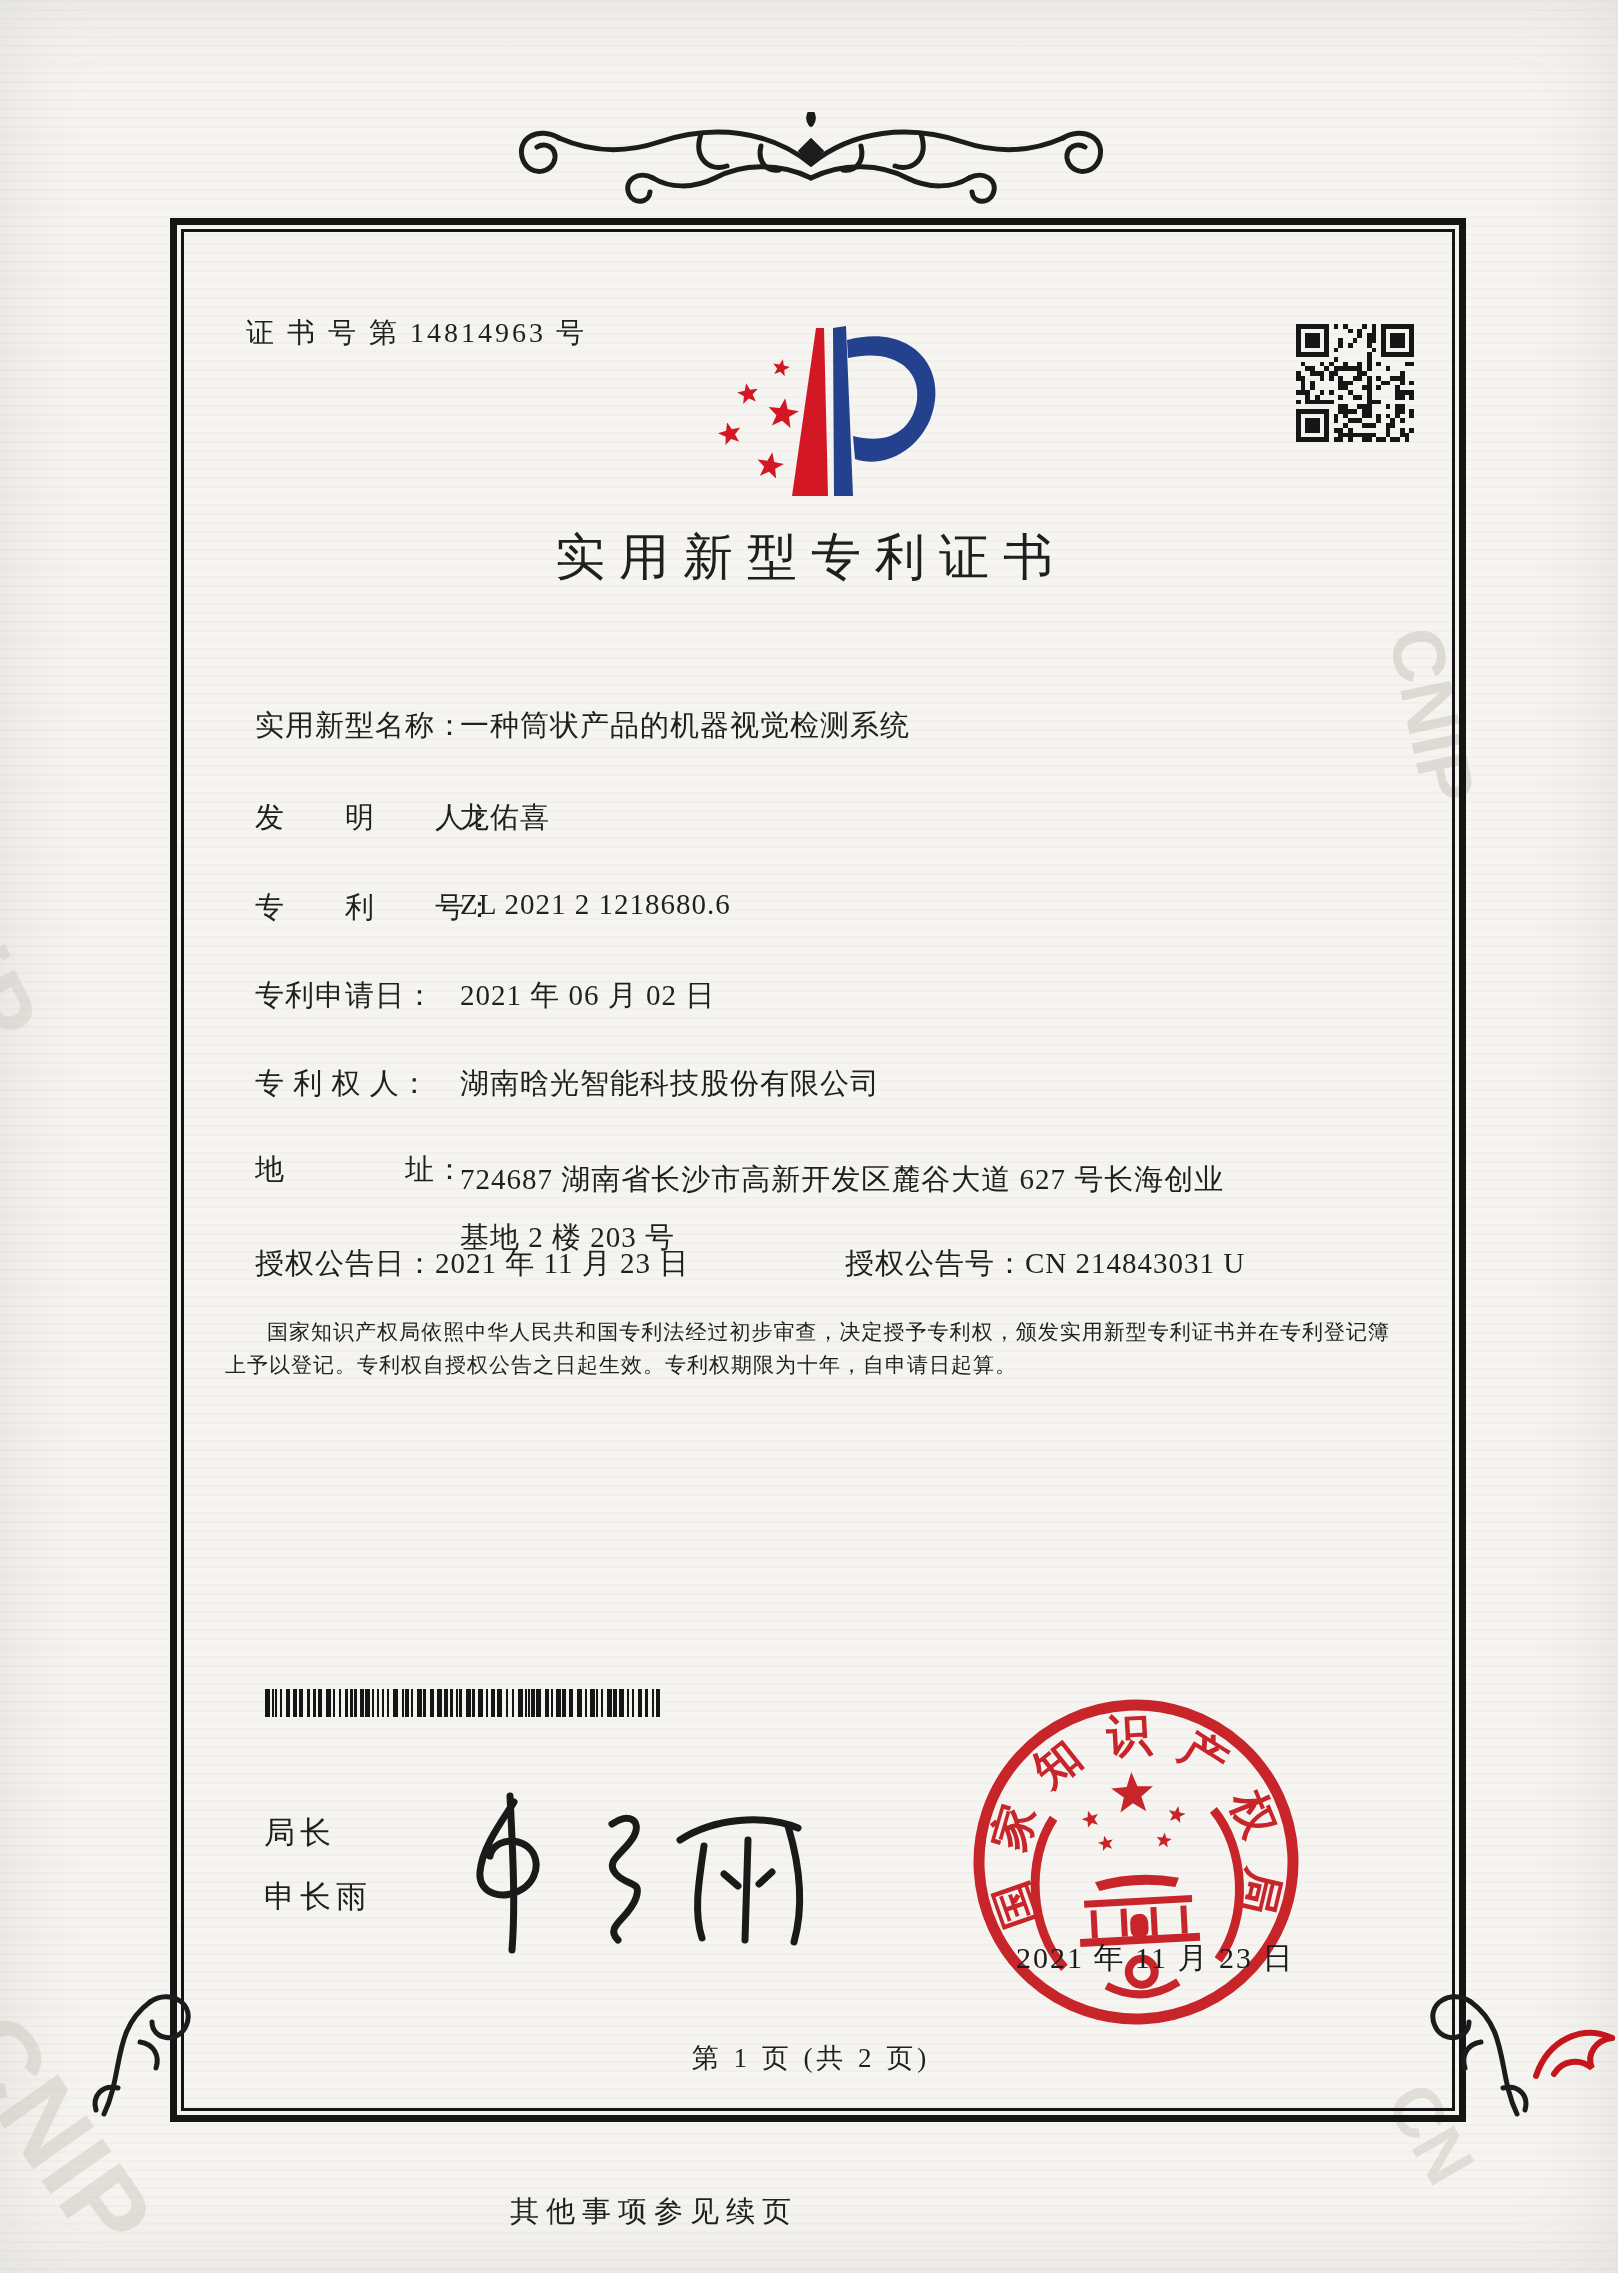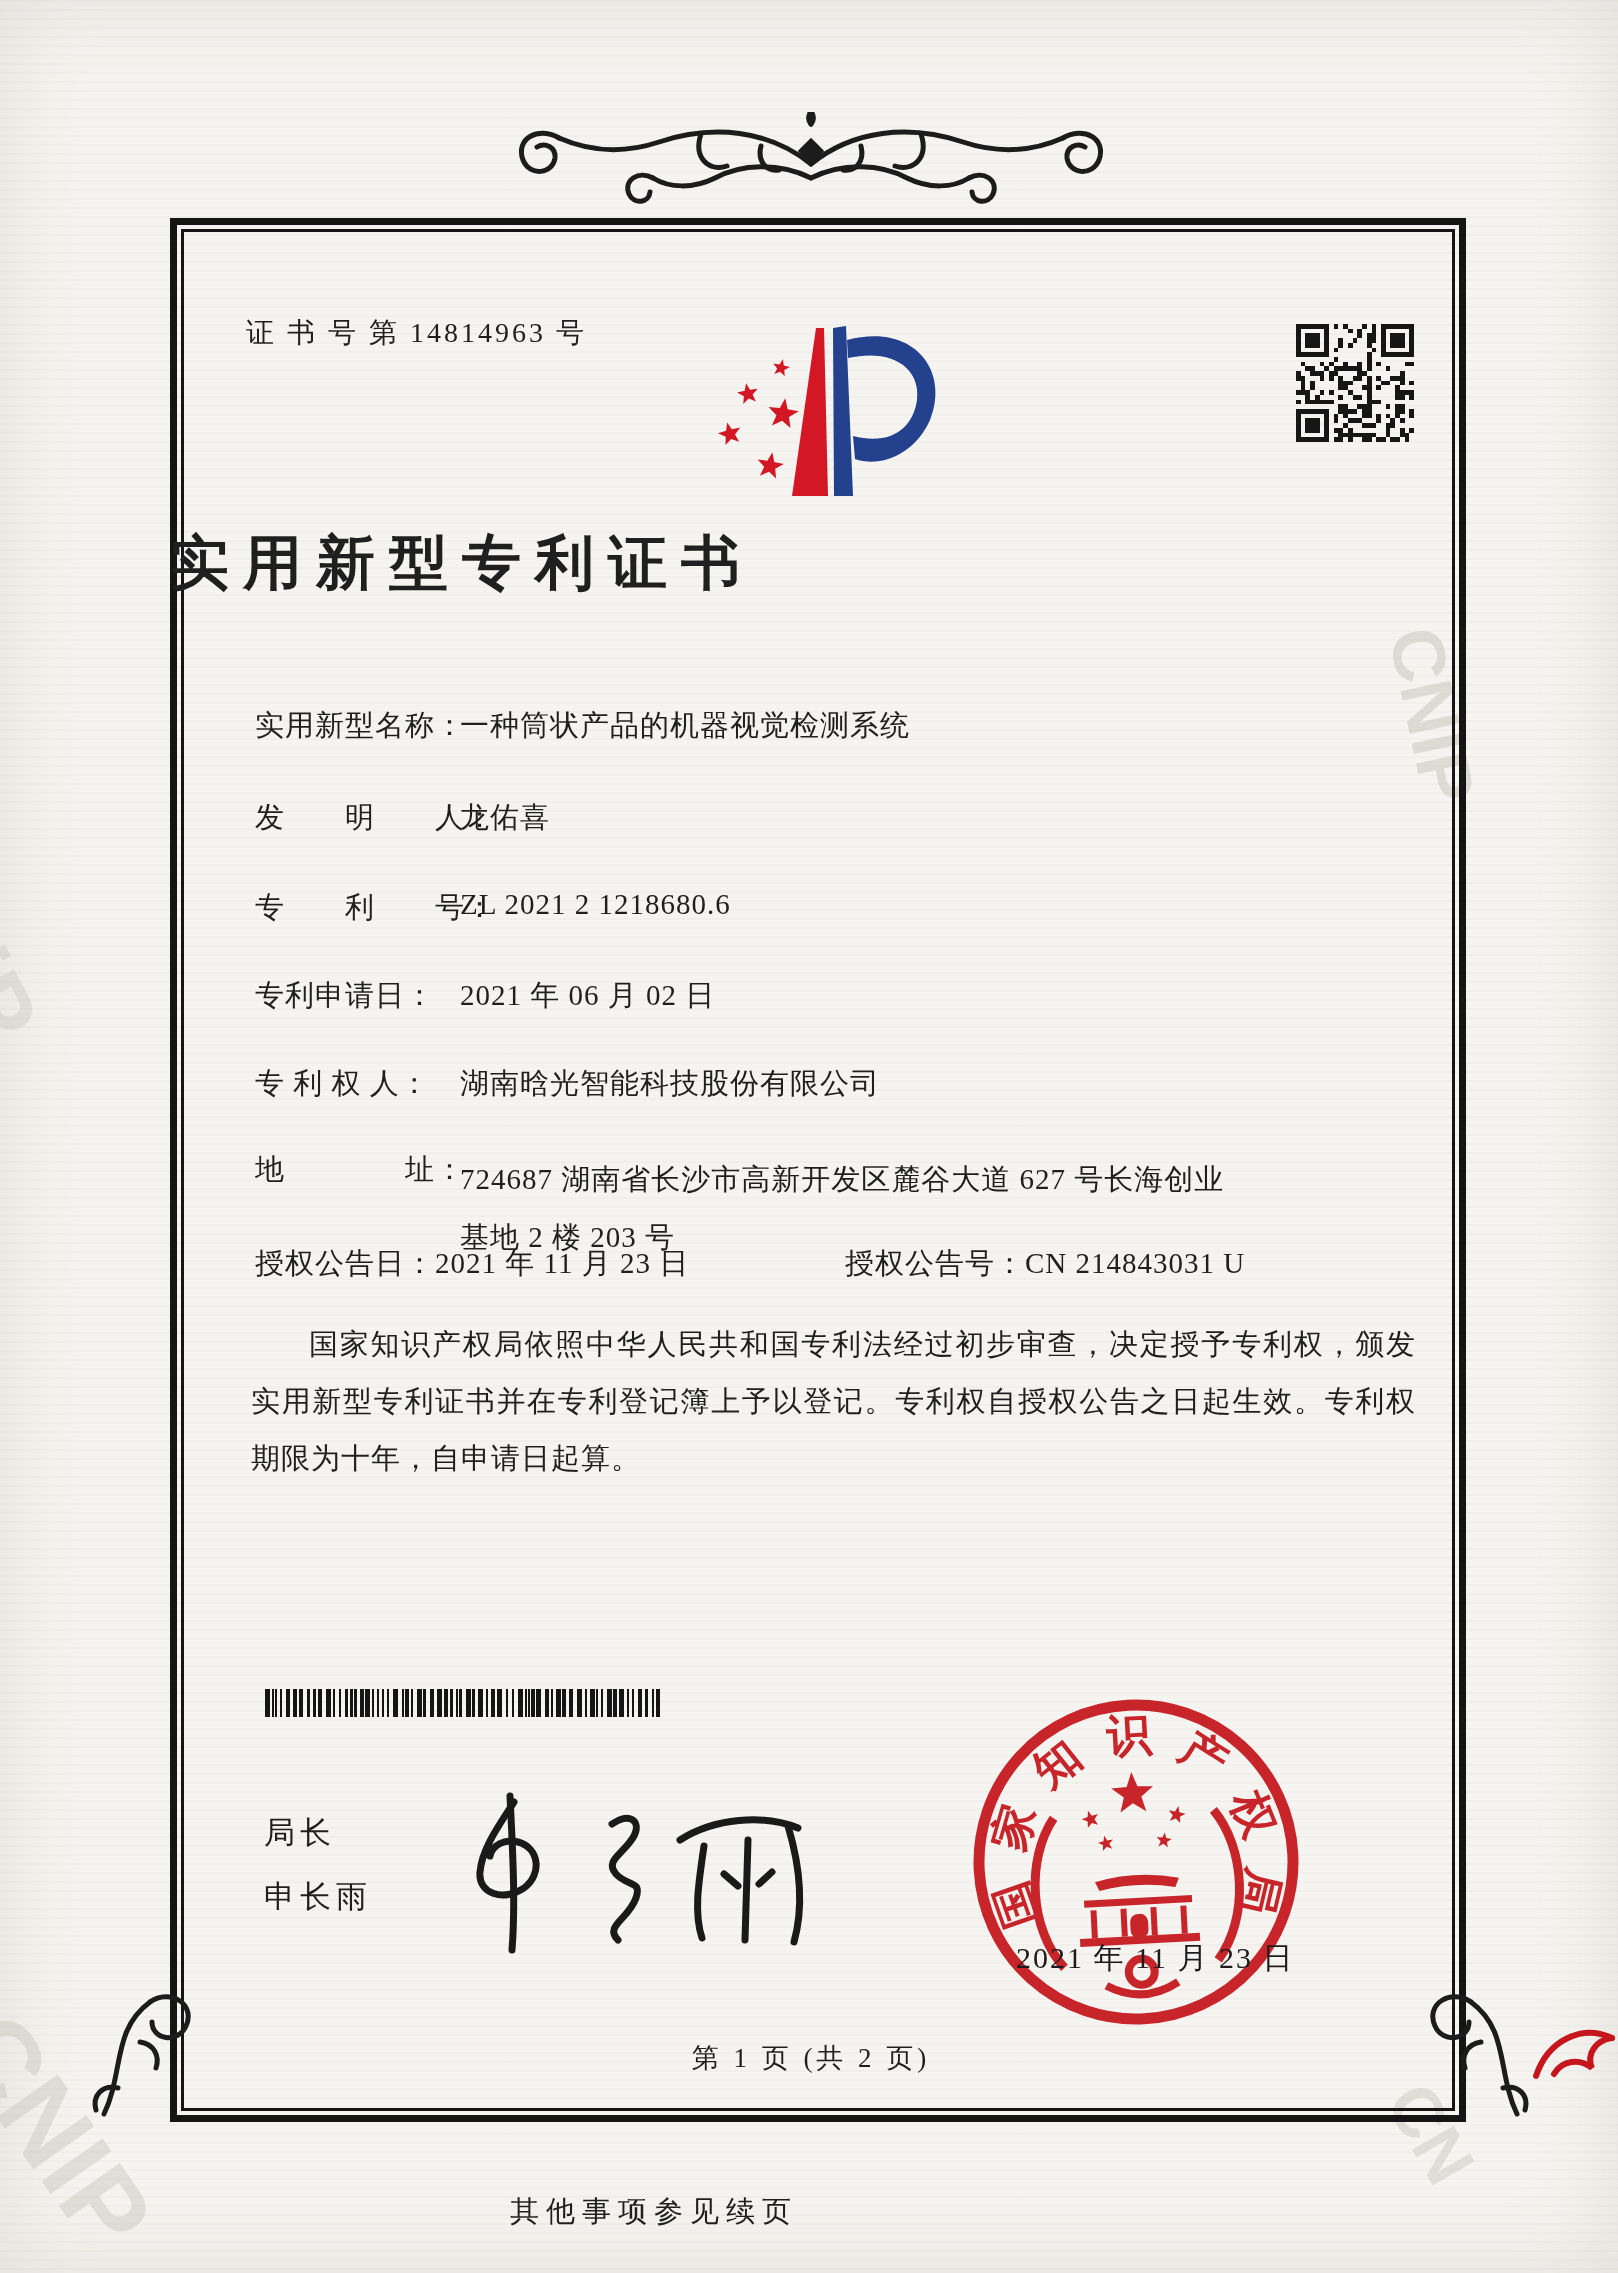--- a/index.html
+++ b/index.html
@@ -12,29 +12,29 @@
   }
   .abs{position:absolute}
   .page-shade{position:absolute;inset:0;box-shadow:inset 0 0 90px rgba(90,85,75,.12);pointer-events:none}
   
   .wm{position:absolute;font-family:"Liberation Sans","DejaVu Sans",sans-serif;font-weight:bold;color:rgba(185,180,168,.38);pointer-events:none;white-space:nowrap}
   
   .frame{position:absolute;left:170px;top:218px;width:1282px;height:1890px;border:7px solid #151515;background:transparent}
   .frame-inner{position:absolute;inset:4px;border:3px solid #151515}
   
   .cert-no{position:absolute;left:246px;top:314px;font-size:28px;letter-spacing:3px}
-  .title{position:absolute;left:170px;top:524px;width:1282px;text-align:left;font-size:59px;font-weight:bold;letter-spacing:14px;white-space:nowrap}
+  .title{position:absolute;left:170px;top:524px;width:1282px;text-align:center;font-size:50px;font-weight:normal;letter-spacing:14px;white-space:nowrap}
   
   .field{position:absolute;left:255px;font-size:29px;letter-spacing:1px;white-space:nowrap}
   .field .lbl{display:inline-block;width:205px;vertical-align:top}
   .field .val{display:inline-block;vertical-align:top}
   .addr-lines{display:inline-block;vertical-align:top;line-height:58px;margin-top:-14px;padding-top:14px}
   .pub-pair{position:absolute;left:590px;top:0;white-space:nowrap}
   
-  .body-text{position:absolute;left:251px;top:1316px;width:1165px;font-size:29px;line-height:57px;text-align:justify;letter-spacing:1px}
+  .body-text{position:absolute;left:225px;top:1316px;width:1165px;font-size:21px;line-height:33px;text-align:justify;letter-spacing:1px}
   .body-text p{margin:0;text-indent:2em}
   
   .barcode{position:absolute;left:265px;top:1689px;width:395px;height:28px}
   .barcode svg{width:100%;height:100%;fill:#151515}
   
   .signer-title{position:absolute;left:264px;top:1812px;font-size:31px;letter-spacing:5px}
   .signer-name{position:absolute;left:264px;top:1876px;font-size:31px;letter-spacing:5px}
   .signature{position:absolute;left:452px;top:1788px;width:360px;height:170px}
   .signature path{stroke:#1a1a1a;stroke-width:7;fill:none;stroke-linecap:round}
   

